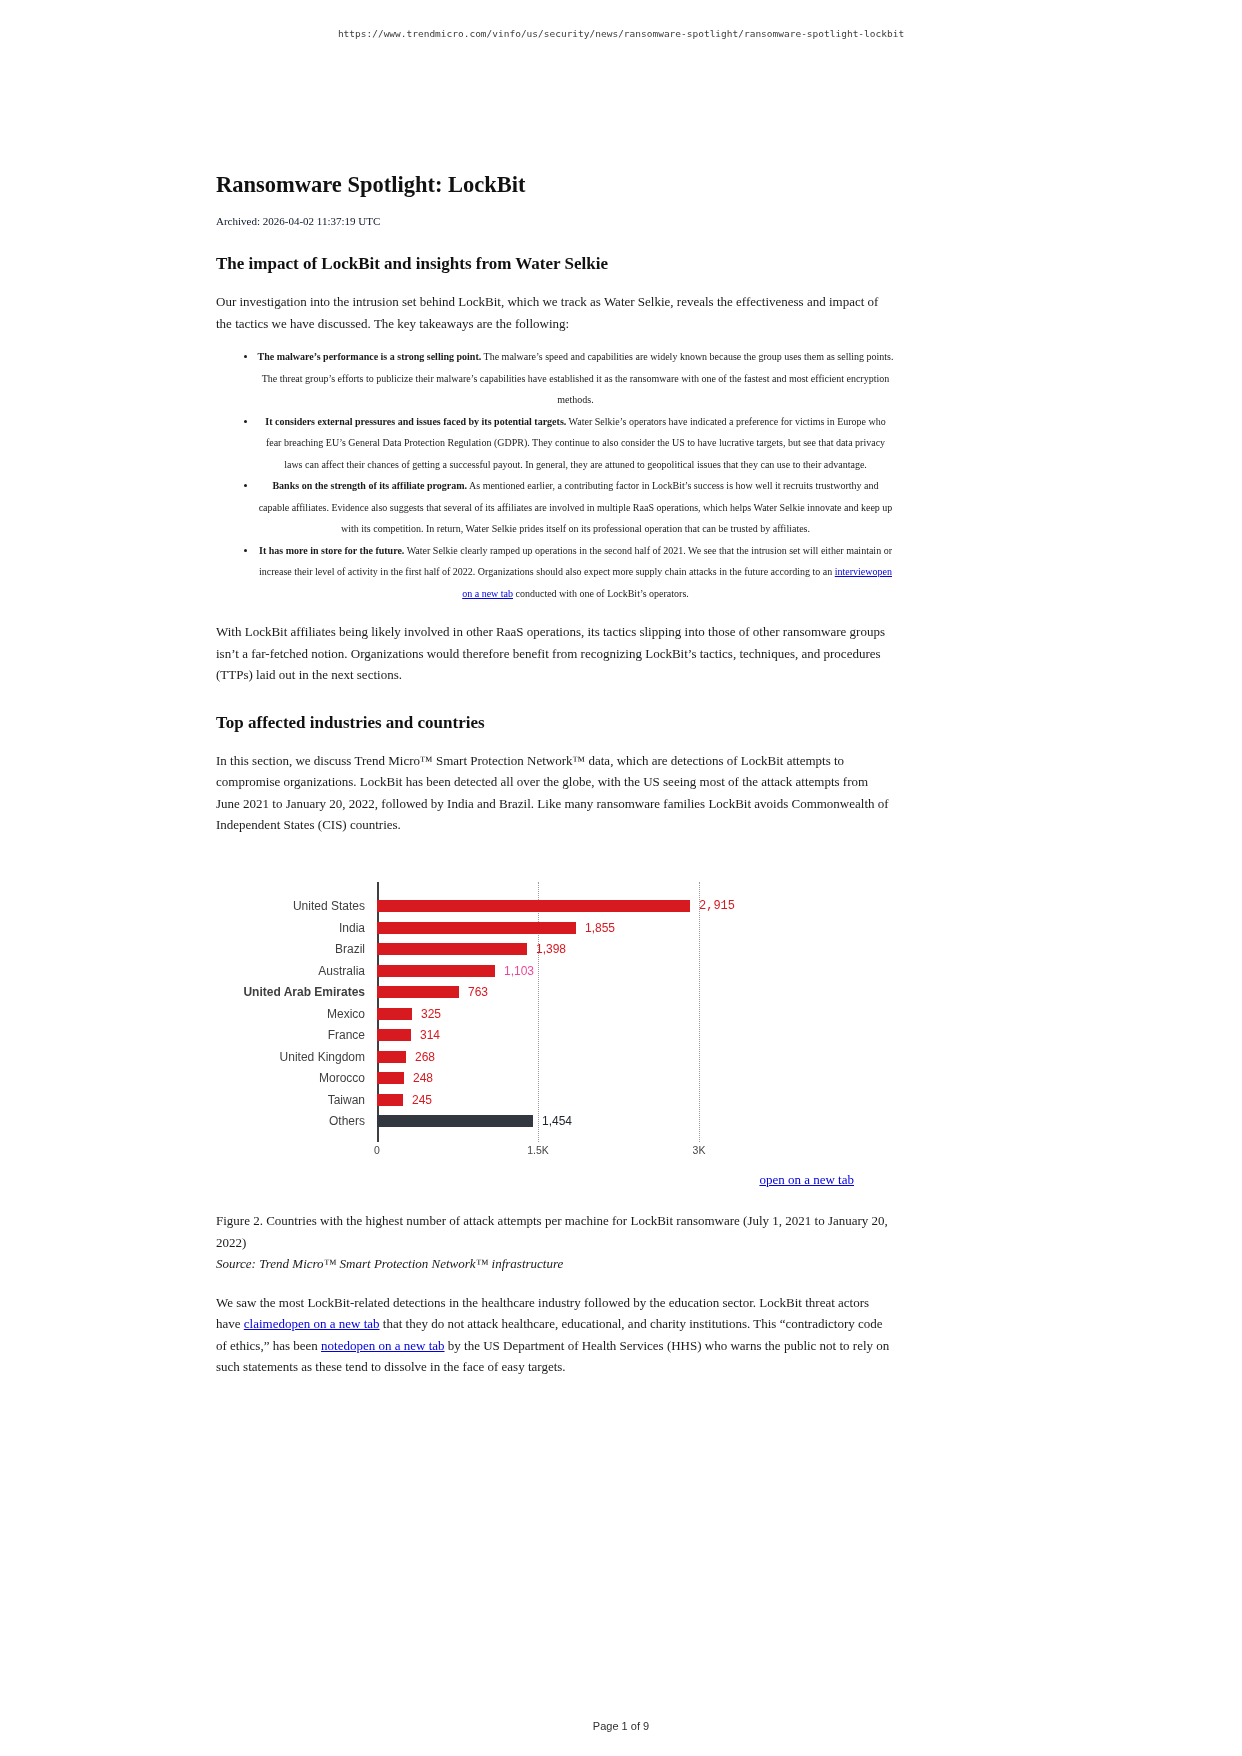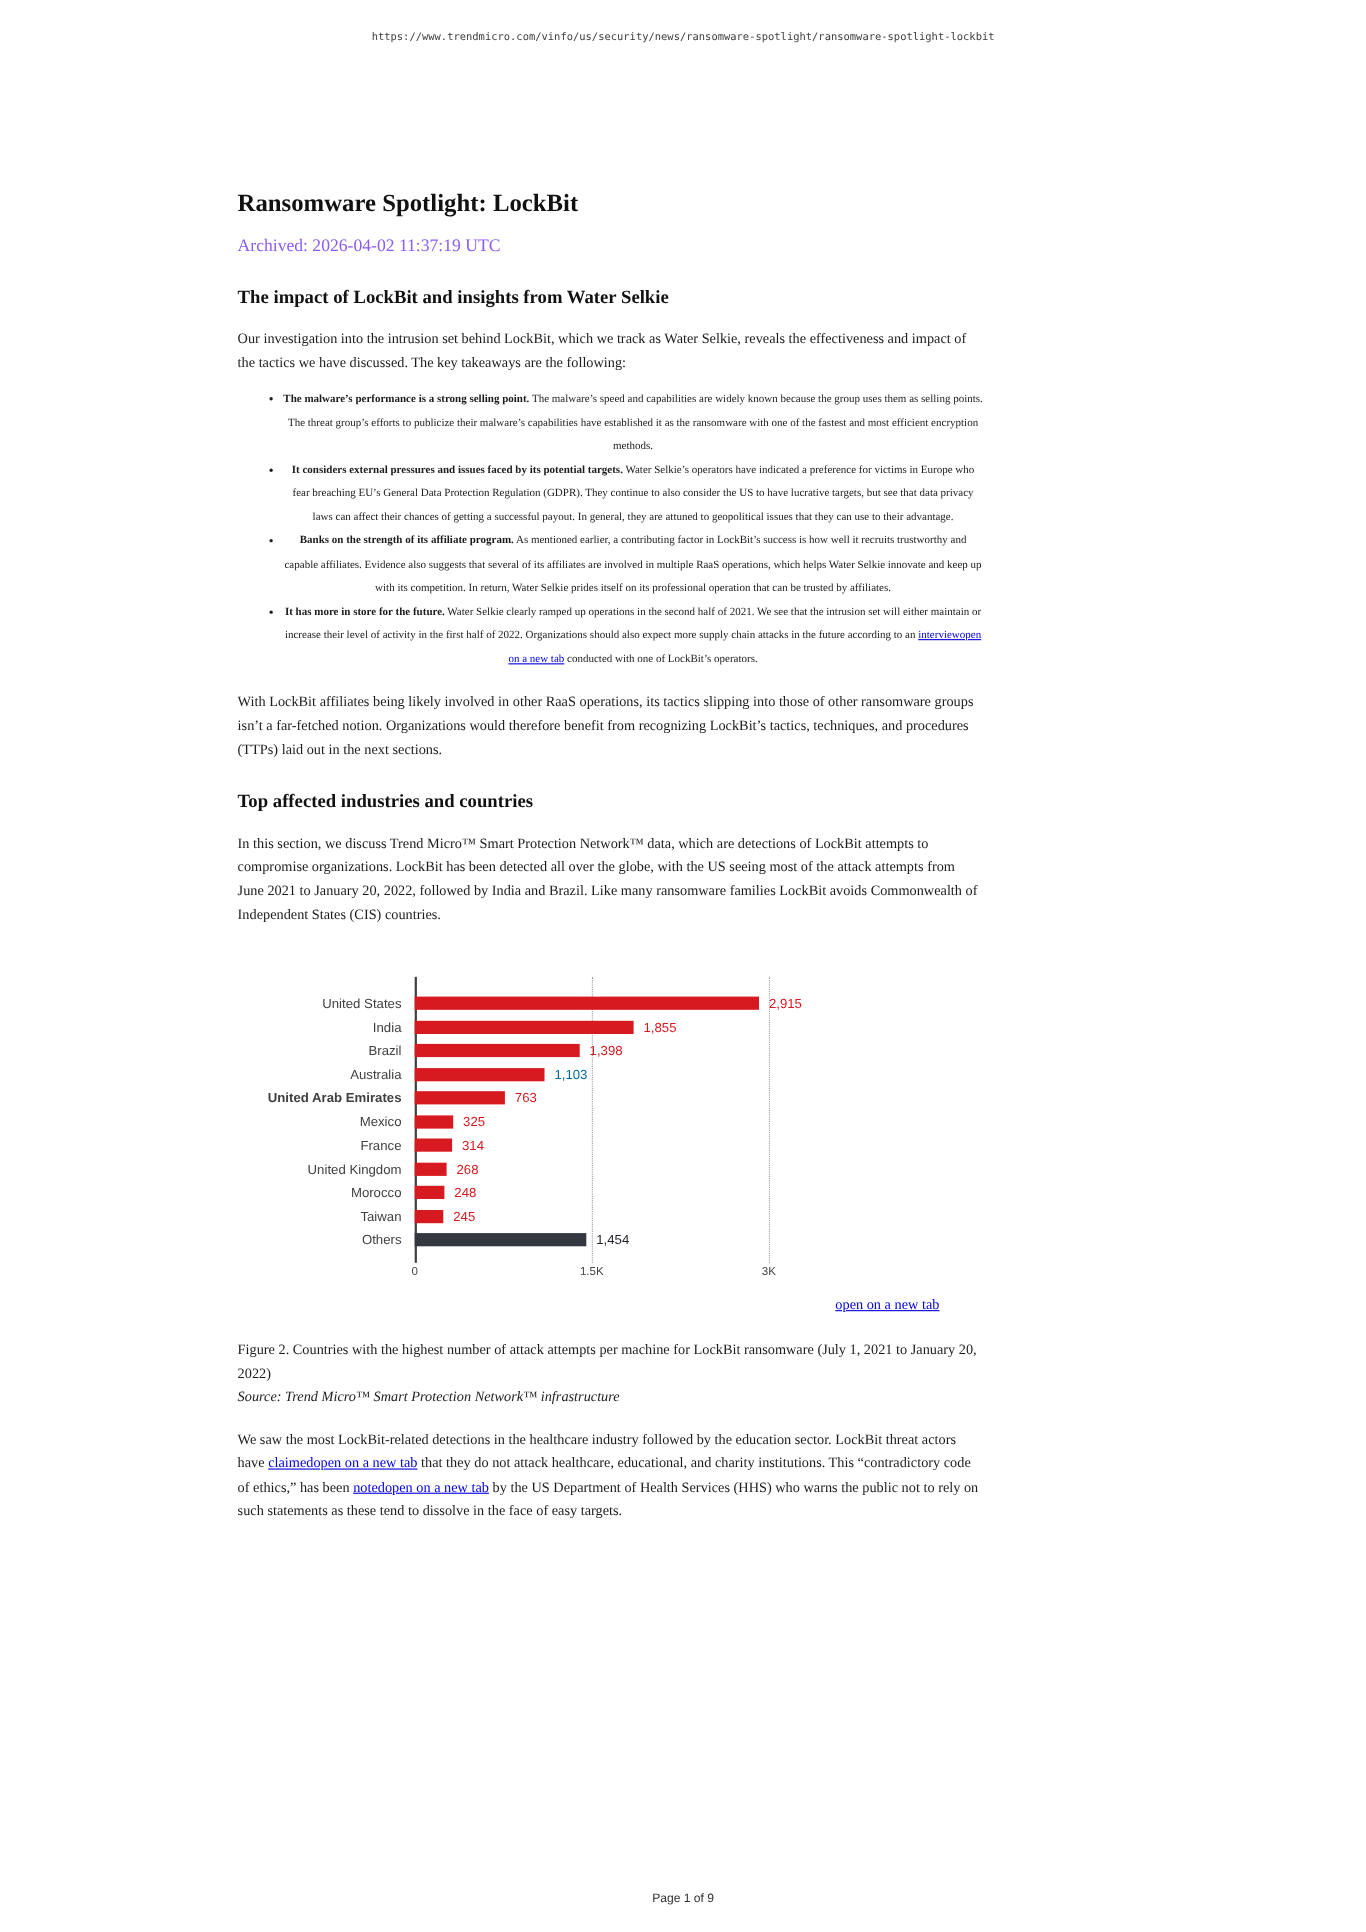--- a/index.html
+++ b/index.html
@@ -2,21 +2,21 @@
 <html><head>
 <meta charset="utf-8">
 <style>
   html,body { margin:0; padding:0; background:#ffffff; }
   .page { position:relative; width:1242px; height:1756px; background:#ffffff;
           font-family:"Liberation Serif", serif; color:#1b1b1b; overflow:hidden; }
   .url-header { position:absolute; top:28px; left:0; width:100%; text-align:center;
                 font-family:"DejaVu Sans Mono", monospace; font-size:9.5px; color:#3d3d3d; }
   .content { position:absolute; left:216px; top:0; width:678px; }
   h1 { margin:172px 0 0; font-size:22.5px; font-weight:bold; color:#111; }
-  .archived { margin-top:17px; font-size:16px; color:#8b5cf6; }
+  .archived { margin-top:17px; font-size:11px; color:#0f172a; }
   h2 { margin:27px 0 0; font-size:17px; font-weight:bold; color:#111; }
   p { font-size:13px; line-height:21.5px; margin:17px 0 0; }
   ul.takeaways { margin:12px 0 0; padding-left:41px; font-size:10px; line-height:21.5px;text-align:center; }
   ul.takeaways li { margin:0; }
   a.link { color:#0000e0; text-decoration:underline; cursor:pointer; }
   .caption { margin-top:22px; margin-bottom:0; }
   .source { margin-top:0; font-style:italic; }
 
   
   .chart-wrap { margin-top:46px; font-family:"Liberation Sans", sans-serif; }
@@ -70,42 +70,42 @@
 
     <div class="chart-wrap">
       <div class="chart-rows" id="chart-rows">
         <div class="y-axis"></div>
       <div class="gridline" style="left: 322px;"></div>
           <div class="gridline" style="left: 483px;"></div>
           <div class="crow">
             <div class="clabel" style="color: rgb(63, 63, 63);">United States</div>
             <div class="cbararea">
               <div class="cbar" style="width: 313px; background: rgb(215, 25, 32);"></div>
-              <span class="cval" style="color: rgb(215, 25, 32);">2,915</span>
+              <span class="cval" style="color: rgb(215, 25, 32); font-family: Liberation Mono, monospace;">2,915</span>
             </div>
           </div>
           <div class="crow">
             <div class="clabel" style="color: rgb(63, 63, 63);">India</div>
             <div class="cbararea">
               <div class="cbar" style="width: 199px; background: rgb(215, 25, 32);"></div>
               <span class="cval" style="color: rgb(215, 25, 32);">1,855</span>
             </div>
           </div>
           <div class="crow">
             <div class="clabel" style="color: rgb(63, 63, 63);">Brazil</div>
             <div class="cbararea">
               <div class="cbar" style="width: 150px; background: rgb(215, 25, 32);"></div>
               <span class="cval" style="color: rgb(215, 25, 32);">1,398</span>
             </div>
           </div>
           <div class="crow">
             <div class="clabel" style="color: rgb(63, 63, 63); text-align: right;">Australia</div>
             <div class="cbararea">
               <div class="cbar" style="width: 118px; background: rgb(215, 25, 32);"></div>
-              <span class="cval" style="color: #0369a1;">1,103</span>
+              <span class="cval" style="color: #ec4899;">1,103</span>
             </div>
           </div>
           <div class="crow">
             <div class="clabel" style="color: rgb(63, 63, 63); font-weight: bold;">United Arab Emirates</div>
             <div class="cbararea">
               <div class="cbar" style="width: 82px; background: rgb(215, 25, 32);"></div>
               <span class="cval" style="color: rgb(215, 25, 32);">763</span>
             </div>
           </div>
           <div class="crow">

